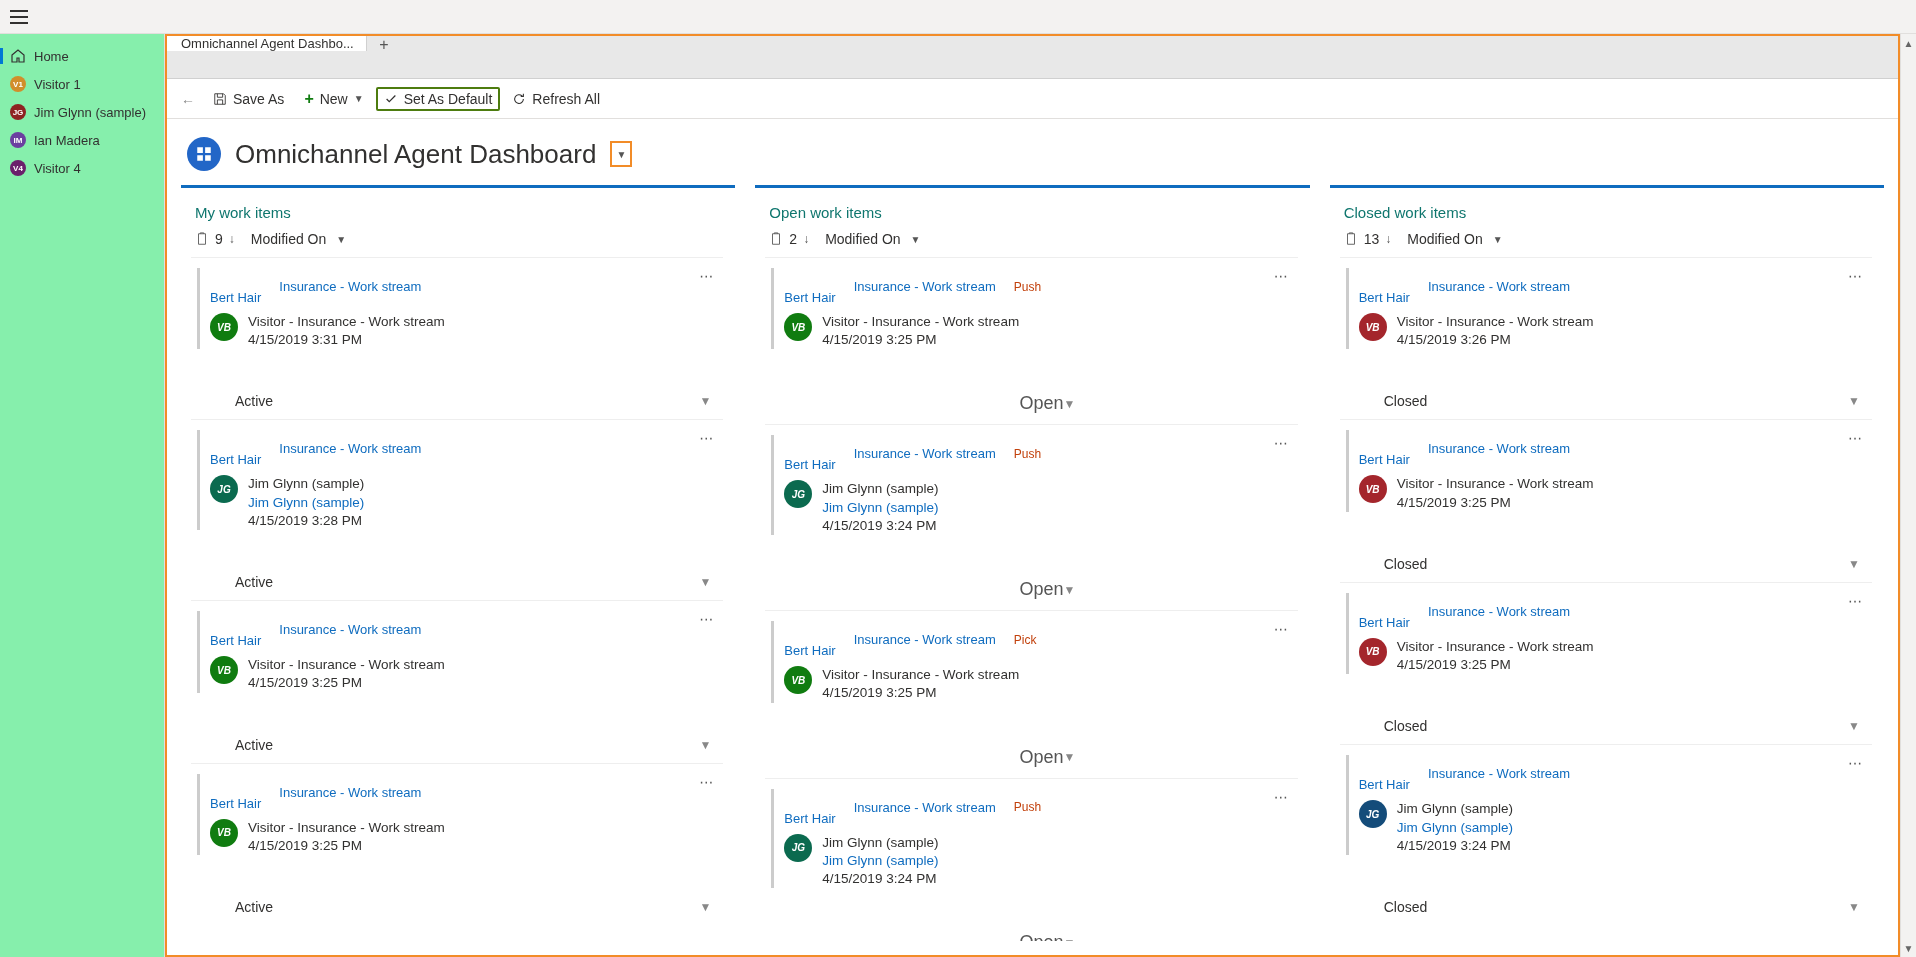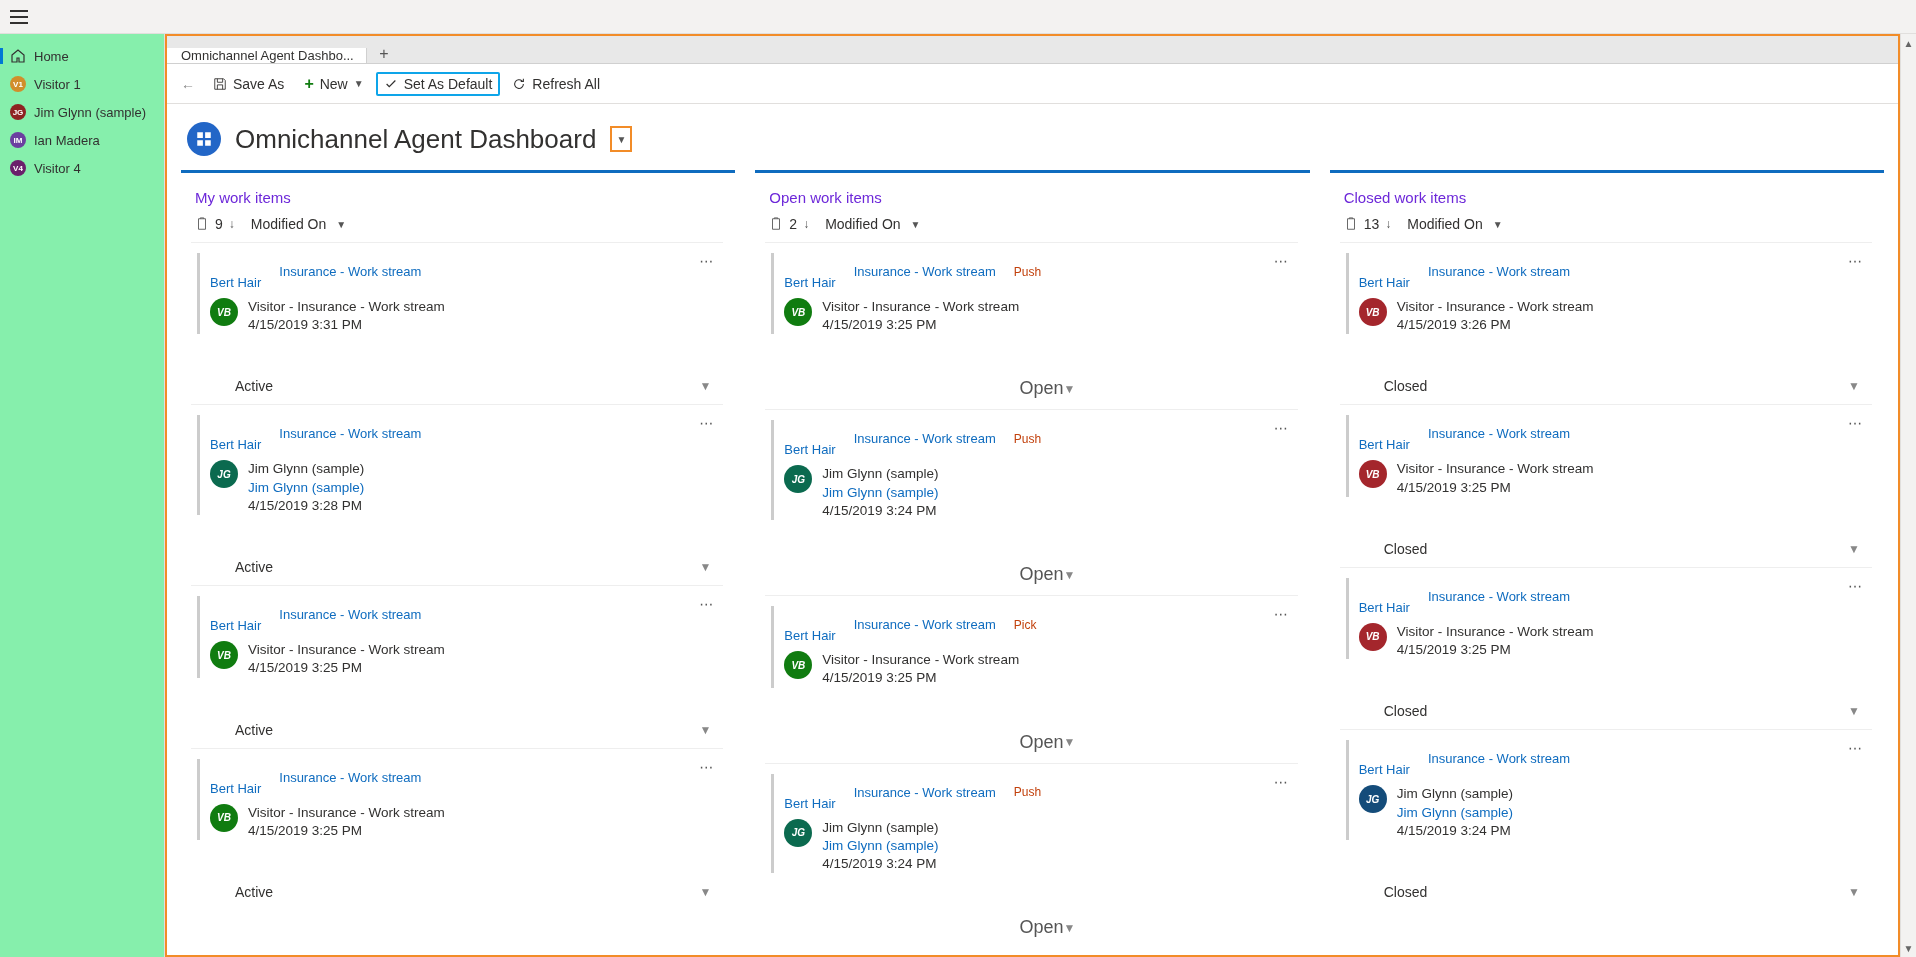--- a/index.html
+++ b/index.html
@@ -17,42 +17,42 @@
 .leftnav { width: 165px; background: #86efac; border-right: 1px solid #e1dfdd; padding-top: 8px; font-size: 13px; }
 .leftnav .nav-item { display: flex; align-items: center; gap: 8px; padding: 6px 10px; cursor: pointer; position: relative; }
 .leftnav .nav-item.active::before { content:""; position:absolute; left:0; top:6px; bottom:6px; width:3px; background:#0078d4; }
 .leftnav .avatar-dot { width:16px; height:16px; border-radius:50%; display:flex; align-items:center; justify-content:center; font-size:8px; font-weight:600; color:#fff; }
 .home-ico { width:16px; height:16px; }
 
 
 .content-wrap { flex:1; display:flex; flex-direction:column; border:2px solid #f28c28; min-width:0; }
 
 
-.tabstrip { height: 28px; background: #e8e8e8; display:flex; align-items:flex-end; border-bottom:1px solid #d0d0d0; }
+.tabstrip { height: 43px; background: #e8e8e8; display:flex; align-items:flex-start; border-bottom:1px solid #d0d0d0; }
 .tab { display:flex; align-items:center; padding:0 18px 0 14px; background:#fff; border-right:1px solid #d0d0d0; font-size:13px; max-width:200px; white-space:nowrap; overflow:hidden; text-overflow:ellipsis; }
 .tab-add { width:34px; display:flex; align-items:center; justify-content:center; font-size:16px; color:#555; cursor:pointer; }
 
 
 .cmdbar { height:40px; display:flex; align-items:center; gap:4px; padding:0 8px; border-bottom:1px solid #e1dfdd; font-size:14px; }
 .cmdbar .cmd { display:flex; align-items:center; gap:6px; padding:4px 8px; cursor:pointer; border-radius:2px; }
-.cmdbar .cmd.highlight { border:2px solid #0ea5e9; padding:2px 6px; }
+.cmdbar .cmd.highlight { border:2px solid #4d7c0f; padding:2px 6px; }
 .back-arrow { color:#888; padding:0 6px; }
 .chev { font-size:10px; color:#555; }
 .plus { color:#107c10; font-weight:600; font-size:16px; }
 
 
 .page-header { display:flex; align-items:center; gap:14px; padding: 18px 20px 14px; }
 .header-badge { width:34px; height:34px; border-radius:50%; background:#2266c7; display:flex; align-items:center; justify-content:center; color:#fff; }
 .page-title { font-size:26px; font-weight:300; color:#323130; }
 .title-chev-box { border:2px solid #f28c28; width:22px; height:26px; display:flex; align-items:center; justify-content:center; }
 
 
 .board { flex:1; display:flex; gap:20px; padding: 0 14px 14px; min-height:0; overflow:hidden; }
 .column { flex:1; min-width:0; display:flex; flex-direction:column; border-top:3px solid #0f6cbf; background:#fff; padding:12px 10px 0; }
-.col-title { color:#6d28d9; font-size:15px; margin: 4px 4px 10px; }
+.col-title { color:#0f766e; font-size:15px; margin: 4px 4px 10px; }
 .col-meta { display:flex; align-items:center; gap:16px; font-size:14px; color:#323130; padding:0 4px 10px; }
 .col-meta .count { display:flex; align-items:center; gap:6px; }
 .col-meta .sort { display:flex; align-items:center; gap:10px; cursor:pointer; }
 .cards { flex:1; overflow-y:auto; padding-right:2px; }
 
 
 .card { border-top:1px solid #eee; padding:10px 6px 0 6px; position:relative; }
 .card-inner { border-left:3px solid #ccc; padding-left:10px; }
 .card .links { display:flex; gap:18px; align-items:center; font-size:13px; margin-bottom:8px; }
 .card .owner { color:#0f6cbf; cursor:pointer;margin-top:22px; }

